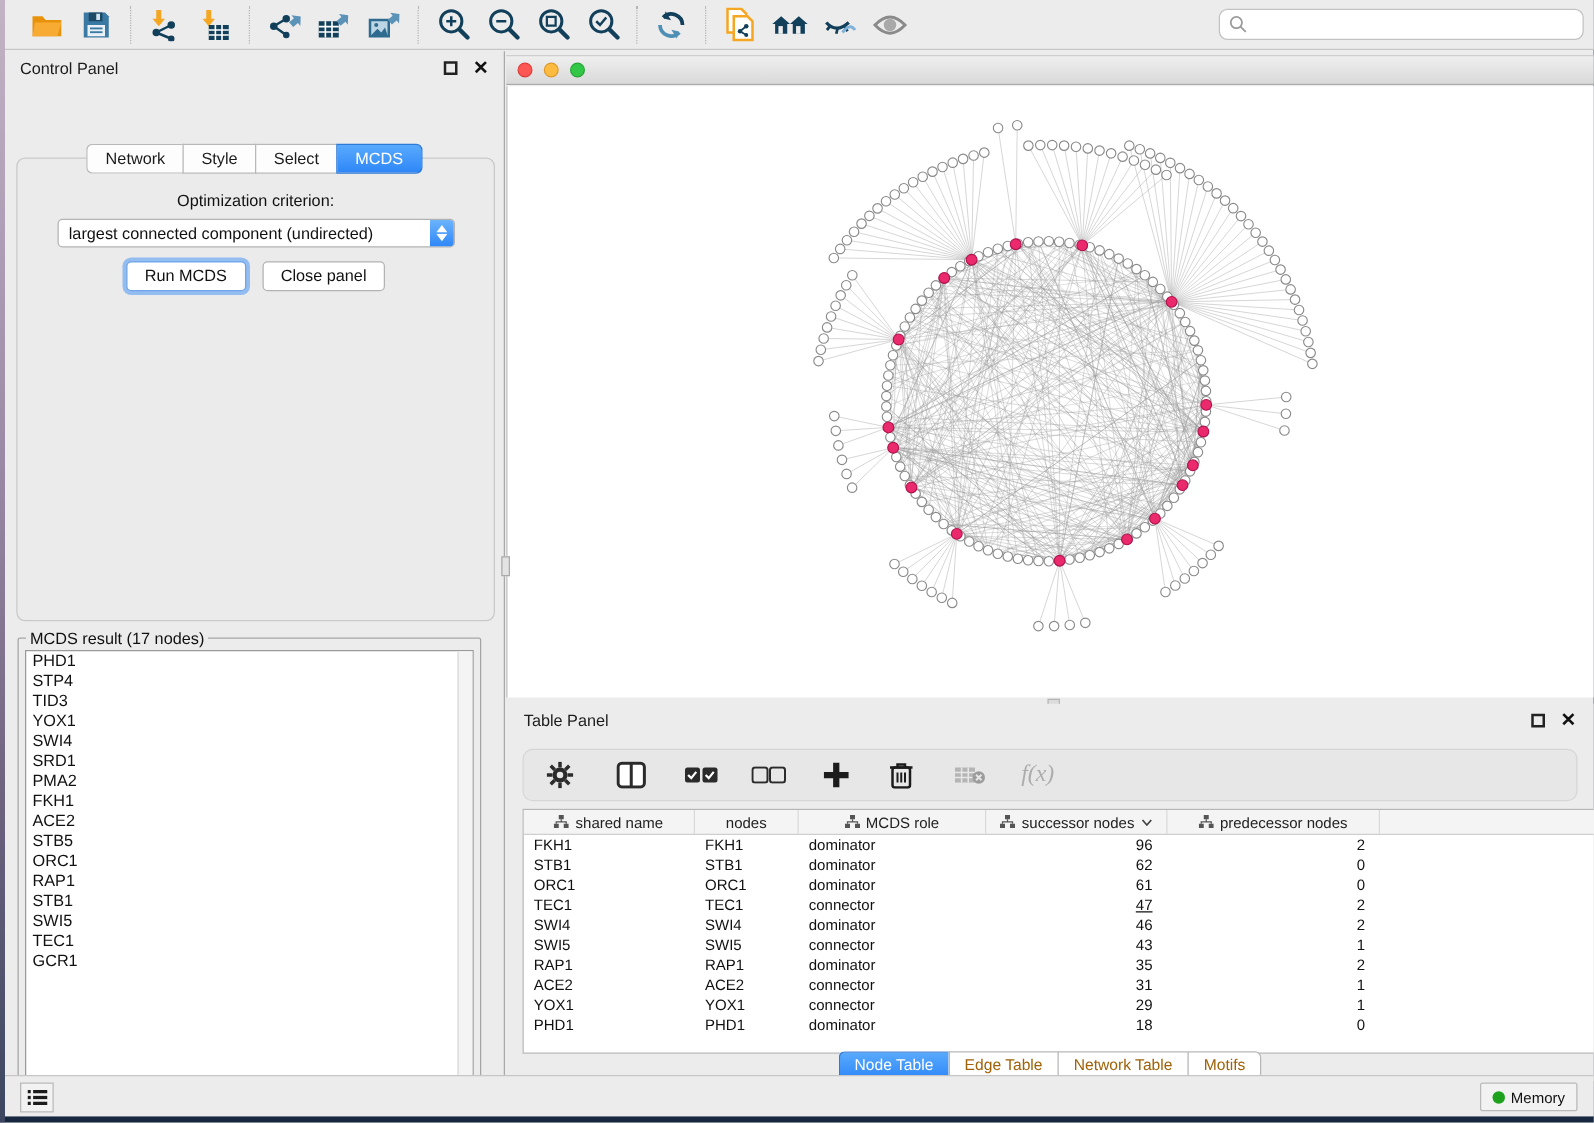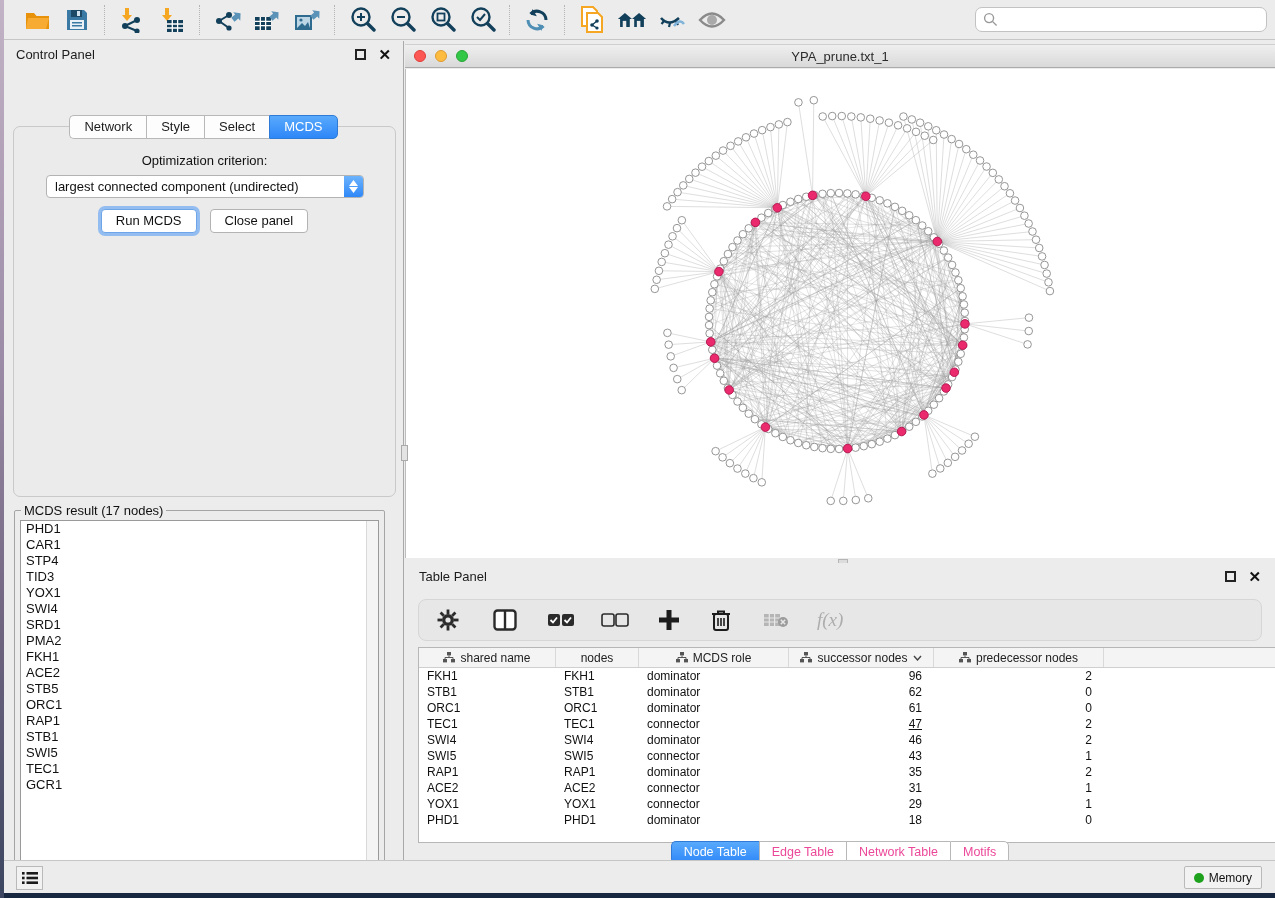--- a/index.html
+++ b/index.html
@@ -79,21 +79,21 @@
   #tp-colheads { display:flex; height:20px; background:#f4f4f4; border-bottom:1px solid #cfcfcf; }
   .colhead { display:flex; align-items:center; justify-content:center; gap:5px; font-size:12px; color:#222;
     border-right:1px solid #d9d9d9; height:100%; cursor:pointer; }
   .colhead svg { flex:none; }
   .trow { display:flex; height:16px; align-items:center; }
   .tcell { font-size:12px; color:#111; height:16px; line-height:16px; white-space:nowrap; overflow:hidden; }
   .tcell.num { text-align:right; }
   #tp-vscroll { position:absolute; right:1px; top:22px; width:12px; height:172px; background:#fafafa; border-left:1px solid #e2e2e2; }
   #tp-vthumb { position:absolute; left:2px; top:2px; width:8px; height:90px; background:#c2c2c2; border-radius:4px; }
   #tp-tabs { position:absolute; left:0; top:278px; width:100%; display:flex; justify-content:center; }
-  .tp-tab { font-size:12.5px; padding:3px 12px 4px; background:#fff; border:1px solid #b8b8b8; border-right:none; color:#ec4899; cursor:pointer; }
+  .tp-tab { font-size:12.5px; padding:3px 12px 4px; background:#fff; border:1px solid #b8b8b8; border-right:none; color:#a16207; cursor:pointer; }
   .tp-tab:first-child { border-radius:5px 0 0 5px; }
   .tp-tab:last-child { border-radius:0 5px 5px 0; border-right:1px solid #b8b8b8; }
   .tp-tab.active { background:linear-gradient(180deg,#59aafc 0%,#2e87f8 100%); color:#fff; border-color:#2e7ad6; }
 
   
   #statusbar { position:absolute; left:0; bottom:0; width:100%; height:33px; background:#ececec; border-top:1px solid #c6c6c6; }
   #status-list-btn { position:absolute; left:12px; top:5px; width:27px; height:24px; background:#f2f2f2; border:1px solid #b9b9b9; 
     display:flex; align-items:center; justify-content:center; cursor:pointer; }
   #memory-btn { position:absolute; right:13px; top:5px; height:23px; background:#f2f2f2; border:1px solid #b9b9b9; border-radius:2px;
     display:flex; align-items:center; gap:5px; padding:0 9px; cursor:pointer; }
@@ -287,21 +287,20 @@
     <div id="cp-tabs">
         <div class="cp-tab">Network</div>
         <div class="cp-tab">Style</div>
         <div class="cp-tab">Select</div>
         <div class="cp-tab active">MCDS</div>
       </div>
     <fieldset id="mcds-result">
       <legend>MCDS result (17 nodes)</legend>
       <div id="mcds-list">
         <div class="result-item">PHD1</div>
-          <div class="result-item">CAR1</div>
           <div class="result-item">STP4</div>
           <div class="result-item">TID3</div>
           <div class="result-item">YOX1</div>
           <div class="result-item">SWI4</div>
           <div class="result-item">SRD1</div>
           <div class="result-item">PMA2</div>
           <div class="result-item">FKH1</div>
           <div class="result-item">ACE2</div>
           <div class="result-item">STB5</div>
           <div class="result-item">ORC1</div>
@@ -316,21 +315,20 @@
   </div>
 
   <div id="right-col">
     <div id="vdivider-handle"></div>
     <div id="net-titlebar">
       <span class="traffic">
         <span class="tl red"></span>
         <span class="tl yellow"></span>
         <span class="tl green"></span>
       </span>
-      <span id="net-title">YPA_prune.txt_1</span>
     </div>
     <div id="net-canvas">
       <svg id="net-svg" width="868" height="487" viewBox="0 0 868 487">
           <line x1="433.07271280672023" y1="124.01678289079908" x2="542.1951022743233" y2="188.5992962956816" stroke="#9a9a9a" stroke-opacity="0.32" stroke-width="0.7"></line>
           <line x1="314.1788652542029" y1="304.31464877741524" x2="457.74784806800324" y2="126.82591073336697" stroke="#9a9a9a" stroke-opacity="0.32" stroke-width="0.7"></line>
           <line x1="342.71535650840264" y1="159.31870888058606" x2="557.9273729569824" y2="235.46391841338797" stroke="#9a9a9a" stroke-opacity="0.32" stroke-width="0.7"></line>
           <line x1="311.037541759188" y1="207.35687496577503" x2="527.859240424665" y2="168.32032777097567" stroke="#9a9a9a" stroke-opacity="0.32" stroke-width="0.7"></line>
           <line x1="516.2371488014951" y1="347.4915099063355" x2="558.7315617584271" y2="260.2854167519279" stroke="#9a9a9a" stroke-opacity="0.32" stroke-width="0.7"></line>
           <line x1="503.18649982091597" y1="357.7029292101449" x2="303.0671271621741" y2="247.85511791957038" stroke="#9a9a9a" stroke-opacity="0.32" stroke-width="0.7"></line>
           <line x1="348.8997478872141" y1="350.20157128588625" x2="509.87724359691873" y2="352.8086327779141" stroke="#9a9a9a" stroke-opacity="0.32" stroke-width="0.7"></line>

